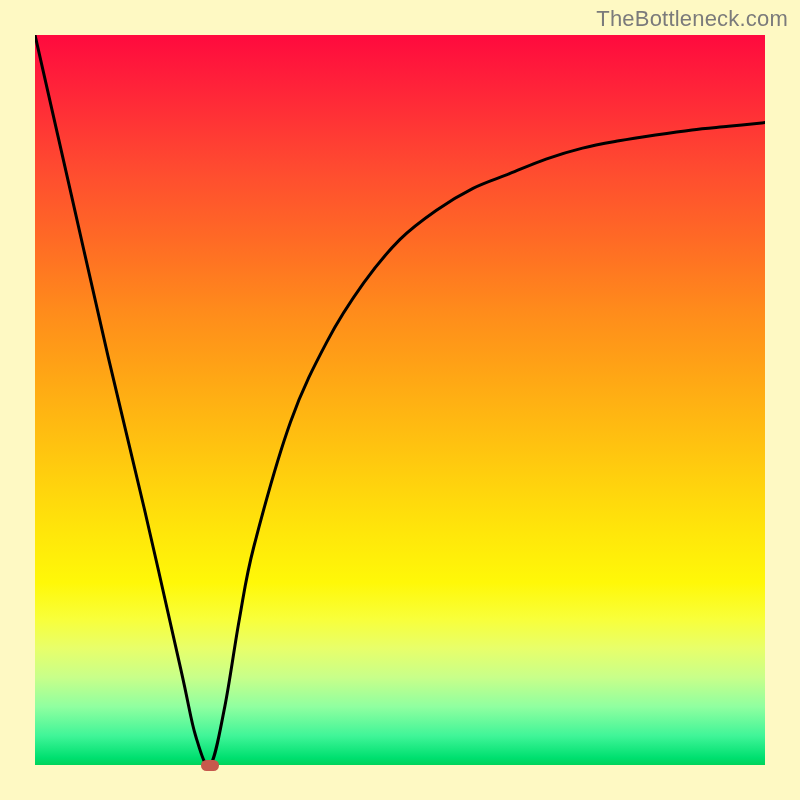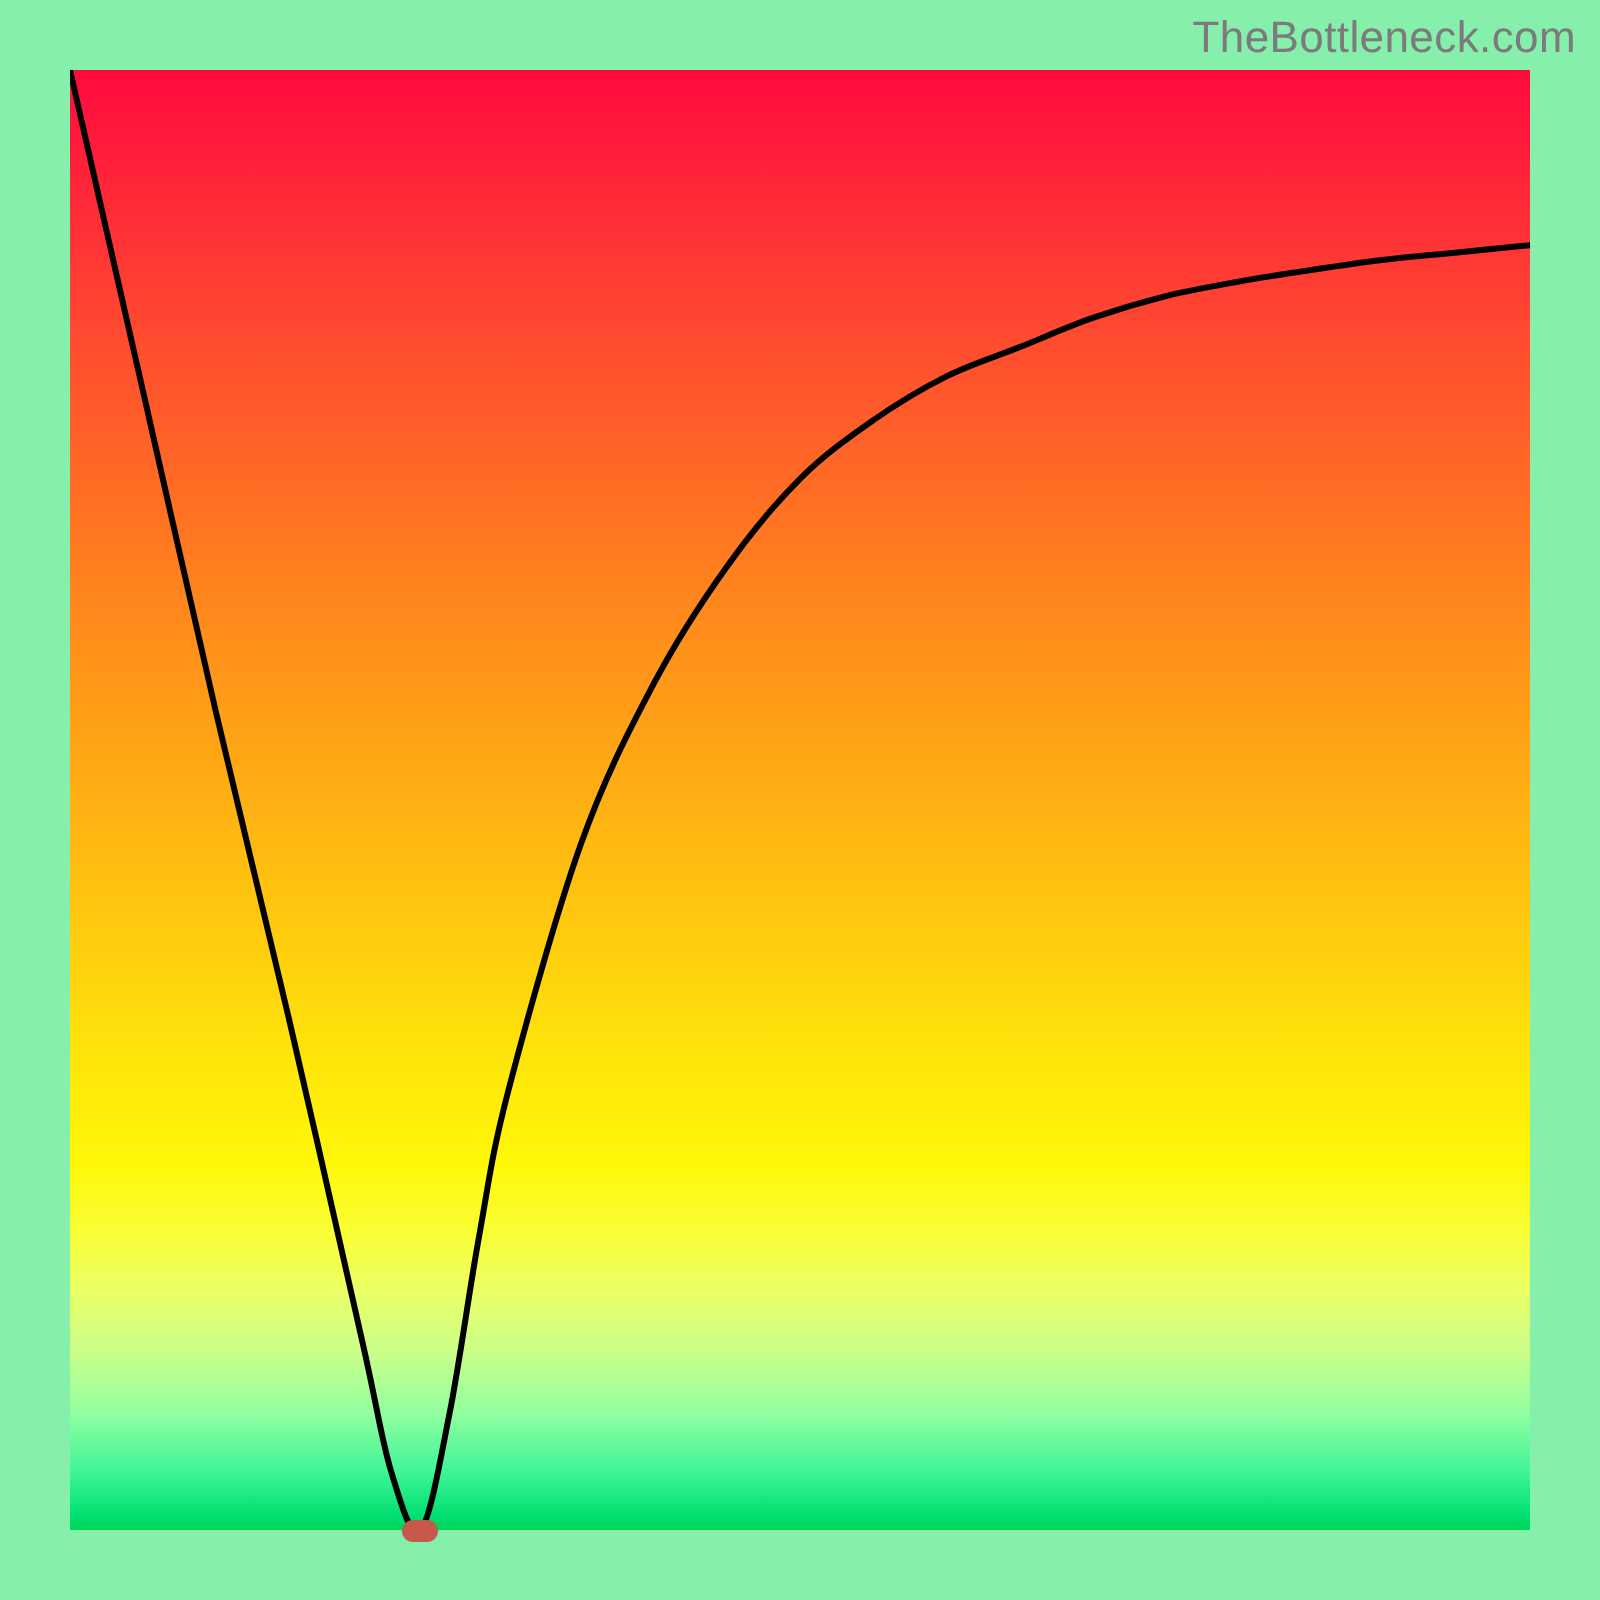--- a/index.html
+++ b/index.html
@@ -8,21 +8,21 @@
     width: 800px;
     height: 800px;
     background: #000;
     overflow: hidden;
     font-family: Arial, Helvetica, sans-serif;
   }
   .frame {
     position: relative;
     width: 800px;
     height: 800px;
-    background: #86efac;
+    background: #fef9c3;
   }
   .plot-area {
     position: absolute;
     left: 35px;
     top: 35px;
     width: 730px;
     height: 730px;
     
     background: linear-gradient(
       to bottom,

